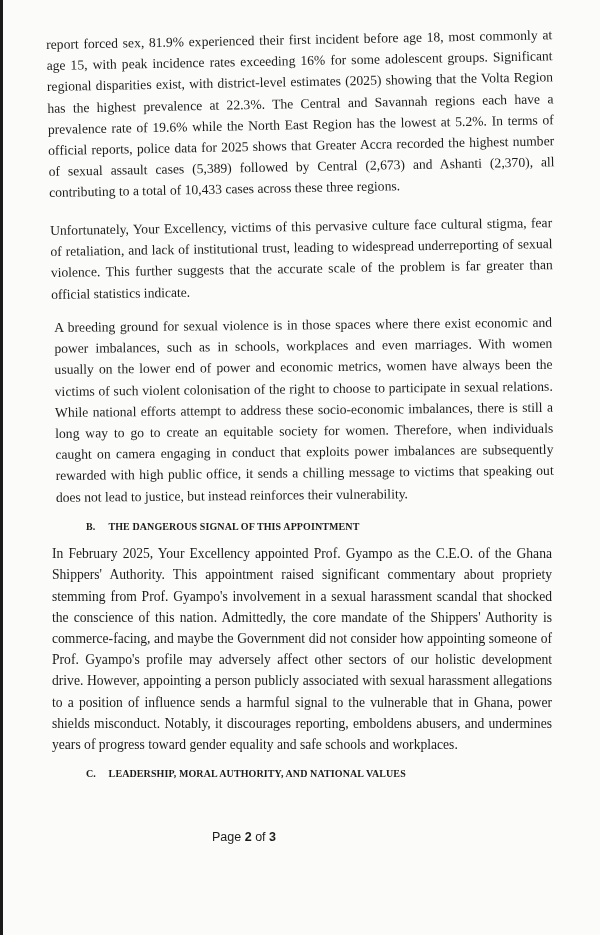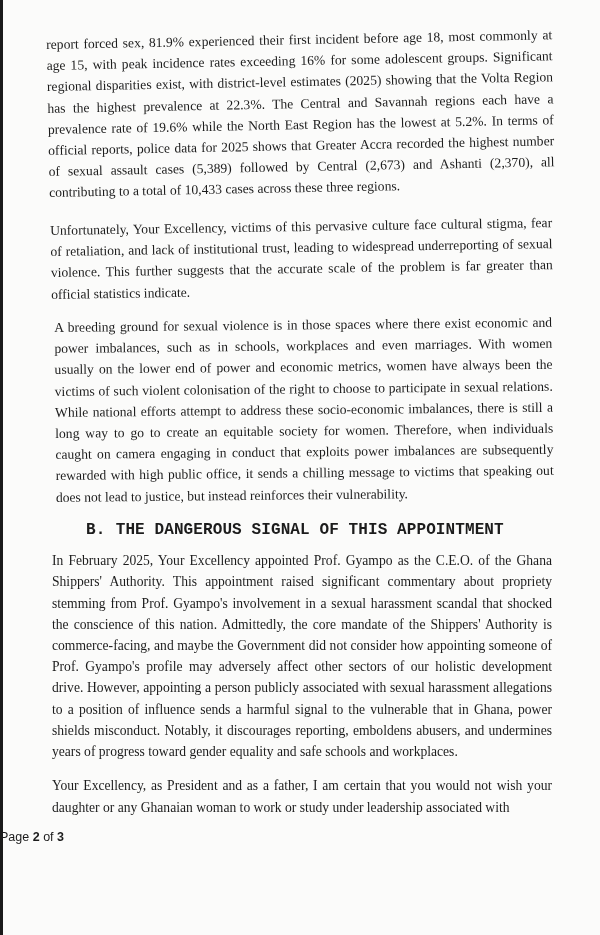--- a/index.html
+++ b/index.html
@@ -10,51 +10,53 @@
     color: #1c1c1c;
     position: relative;
   }
   .left-edge { position: absolute; left: 0; top: 0; width: 3px; height: 935px; background: #1a1a1a; }
   .page { position: absolute; left: 52px; top: 34px; width: 500px; }
   .para {
     font-size: 13.6px; line-height: 21.2px;
     text-align: justify; margin: 0 0 13px 0;
   }
   .heading {
-    font-size: 16px; font-weight: bold; margin: 4px 0 11px 34px;
+    font-size: 10px; font-weight: bold; margin: 4px 0 11px 34px;
     letter-spacing: 0.1px;
-    font-family: Liberation Mono, monospace;
   }
   .heading .letter { display: inline-block; width: 20px; }
   .p1 { transform: rotate(-1.1deg); transform-origin: left top; margin-left: -6px; }
   .p2 { transform: rotate(-0.9deg); transform-origin: left top; margin-top: 16px; margin-left: -2px; }
   .p3 { transform: rotate(-0.6deg); transform-origin: left top; margin-left: 2px; }
   .footer {
     position: absolute; left: 0; width: 488px; top: 830px;
-    text-align: left; font-family: "Liberation Sans", sans-serif; font-size: 12.5px;
+    text-align: center; font-family: "Liberation Sans", sans-serif; font-size: 12.5px;
   }
   .footer b { font-weight: bold; }
 </style>
 </head>
 <body>
 
 <div class="left-edge"></div>
 
 <div class="page">
   <p class="para p1">report forced sex, 81.9% experienced their first incident before age 18, most commonly at age 15, with peak incidence rates exceeding 16% for some adolescent groups. Significant regional disparities exist, with district-level estimates (2025) showing that the Volta Region has the highest prevalence at 22.3%. The Central and Savannah regions each have a prevalence rate of 19.6% while the North East Region has the lowest at 5.2%. In terms of official reports, police data for 2025 shows that Greater Accra recorded the highest number of sexual assault cases (5,389) followed by Central (2,673) and Ashanti (2,370), all contributing to a total of 10,433 cases across these three regions.</p>
   <p class="para p2">Unfortunately, Your Excellency, victims of this pervasive culture face cultural stigma, fear of retaliation, and lack of institutional trust, leading to widespread underreporting of sexual violence. This further suggests that the accurate scale of the problem is far greater than official statistics indicate.</p>
   <p class="para p3">A breeding ground for sexual violence is in those spaces where there exist economic and power imbalances, such as in schools, workplaces and even marriages. With women usually on the lower end of power and economic metrics, women have always been the victims of such violent colonisation of the right to choose to participate in sexual relations. While national efforts attempt to address these socio-economic imbalances, there is still a long way to go to create an equitable society for women. Therefore, when individuals caught on camera engaging in conduct that exploits power imbalances are subsequently rewarded with high public office, it sends a chilling message to victims that speaking out does not lead to justice, but instead reinforces their vulnerability.</p>
 
   <div class="heading">
     <span class="letter">B.</span>
     <span>THE DANGEROUS SIGNAL OF THIS APPOINTMENT</span>
   </div>
   <p class="para">In February 2025, Your Excellency appointed Prof. Gyampo as the C.E.O. of the Ghana Shippers' Authority. This appointment raised significant commentary about propriety stemming from Prof. Gyampo's involvement in a sexual harassment scandal that shocked the conscience of this nation. Admittedly, the core mandate of the Shippers' Authority is commerce-facing, and maybe the Government did not consider how appointing someone of Prof. Gyampo's profile may adversely affect other sectors of our holistic development drive. However, appointing a person publicly associated with sexual harassment allegations to a position of influence sends a harmful signal to the vulnerable that in Ghana, power shields misconduct. Notably, it discourages reporting, emboldens abusers, and undermines years of progress toward gender equality and safe schools and workplaces.</p>
 
-  <p class="para">Your Excellency, as President and as a father, I am certain that you would not wish your daughter or any Ghanaian woman to work or study under leadership associated with</p>
+  <div class="heading">
+    <span class="letter">C.</span>
+    <span>LEADERSHIP, MORAL AUTHORITY, AND NATIONAL VALUES</span>
+  </div>
 </div>
 
 <div class="footer">
   <span>Page</span>
   <b>2</b>
   <span>of</span>
   <b>3</b>
 </div>
 
 </body></html>

